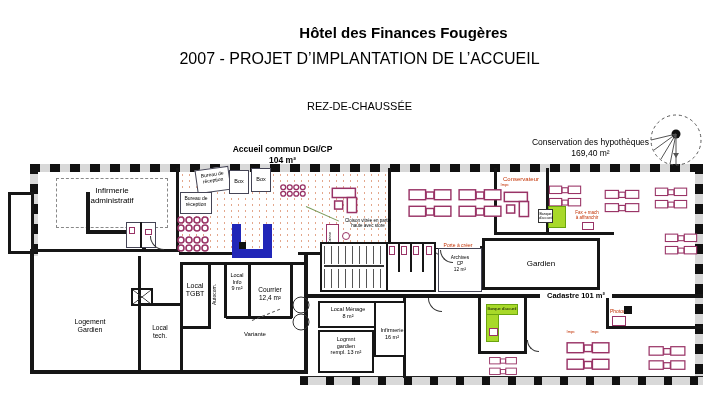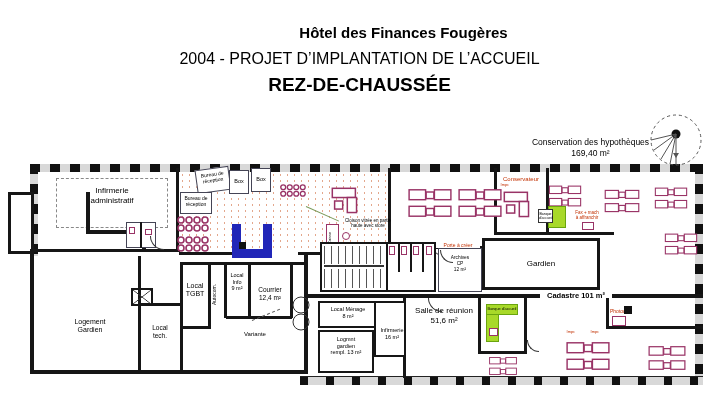--- a/index.html
+++ b/index.html
@@ -3,21 +3,21 @@
 <meta charset="utf-8">
 <style>
   html,body{margin:0;padding:0;background:#fff;}
   body{width:719px;height:412px;overflow:hidden;font-family:"Liberation Sans",sans-serif;}
   .canvas{position:relative;width:719px;height:412px;background:#fff;}
   .abs{position:absolute;}
   *{box-sizing:border-box;}
   .hdr{position:absolute;left:0;width:100%;text-align:center;color:#000;}
   .h1{top:24px;font-size:15px;font-weight:bold;margin-left:44px;}
   .h2{top:50px;font-size:16px;}
-  .h3{top:74px;font-size:19px;font-weight:bold;}
+  .h3{top:100px;font-size:11px;font-weight:normal;}
   .wallh{position:absolute;background:repeating-linear-gradient(90deg,#111 0 10px,#d8d8d8 10px 20px);}
   .wallhb{position:absolute;background:repeating-linear-gradient(90deg,#111 0 8px,#d8d8d8 8px 26px);border-top:1px solid #222;}
   .wallv{position:absolute;background:repeating-linear-gradient(180deg,#111 0 10px,#d8d8d8 10px 20px);}
   .iw{position:absolute;background:#161616;}
   .box{position:absolute;border:2px solid #161616;background:#fff;}
   .box3{border-width:3px;}
   .thin{border-width:1.2px;border-color:#445;}
   .lbl{position:absolute;color:#000;text-align:center;white-space:pre-line;line-height:1.2;font-size:7px;}
   .zlbl{position:absolute;color:#000;text-align:center;line-height:1.3;font-size:8.5px;}
   .bold{font-weight:bold;}
@@ -31,23 +31,27 @@
   .arc{position:absolute;border-left:1px solid #333;border-bottom:1px solid #333;border-radius:0 0 0 100%;}
   .leader{position:absolute;background:#7a9a5a;height:1px;transform-origin:left center;}
   .dleader{position:absolute;border-top:1px dashed #555;transform-origin:left center;}
 </style>
 </head>
 <body>
 
 <div class="canvas">
 
   <div class="hdr h1">Hôtel des Finances Fougères</div>
-  <div class="hdr h2">2004 - PROJET D’IMPLANTATION DE L’ACCUEIL</div>
+  <div class="hdr h2">2007 - PROJET D’IMPLANTATION DE L’ACCUEIL</div>
   <div class="hdr h3">REZ-DE-CHAUSSÉE</div>
 
+  <div class="zlbl bold" style="left:190px;top:144px;width:185px">
+    <div>Accueil commun DGI/CP</div>
+    <div>104 m²</div>
+  </div>
   <div class="zlbl" style="left:508px;top:137px;width:165px">
     <div>Conservation des hypothèques</div>
     <div>169,40 m²</div>
   </div>
 
   <svg width="0" height="0" style="position:absolute">
     <defs>
       <g id="pinwheel" stroke="#936" fill="#fff" stroke-width="1.3">
         <rect x="1" y="5" width="15" height="9"></rect>
           <rect x="24" y="5" width="15" height="9"></rect>
@@ -203,22 +207,20 @@
     <div class="lbl" style="left:0;top:6px;width:100%;font-size:4.8px">Archives
 CP
 12 m²</div>
   </div>
 
   <div class="box box3" style="left:482px;top:238px;width:118px;height:52px">
     <div class="lbl" style="left:0;top:18px;width:100%;font-size:8px">Gardien</div>
   </div>
 
   <div class="iw" style="left:403px;top:298px;width:3px;height:80px"></div>
-  <div class="lbl" style="left:406px;top:306px;width:76px;font-size:8px">Salle de réunion
-51,6 m²</div>
   <div class="iw" style="left:478px;top:298px;width:3px;height:56px"></div>
   <div class="iw" style="left:524px;top:298px;width:3px;height:56px"></div>
   <div class="iw" style="left:478px;top:351px;width:49px;height:3px"></div>
   <div class="greenbox" style="left:486px;top:304px;width:13px;height:38px"></div>
   <div class="greenbox" style="left:486px;top:304px;width:32px;height:11px">
     <div class="lbl" style="left:0;top:2px;width:100%;font-size:3.8px">Banque d'accueil</div>
   </div>
   <div class="pbox" style="left:489px;top:328px;width:9px;height:8px"></div>
   <svg class="abs" style="left:482px;top:354px" width="42" height="24" viewBox="0 0 40 34">
       <use href="#pinwheel"></use>

